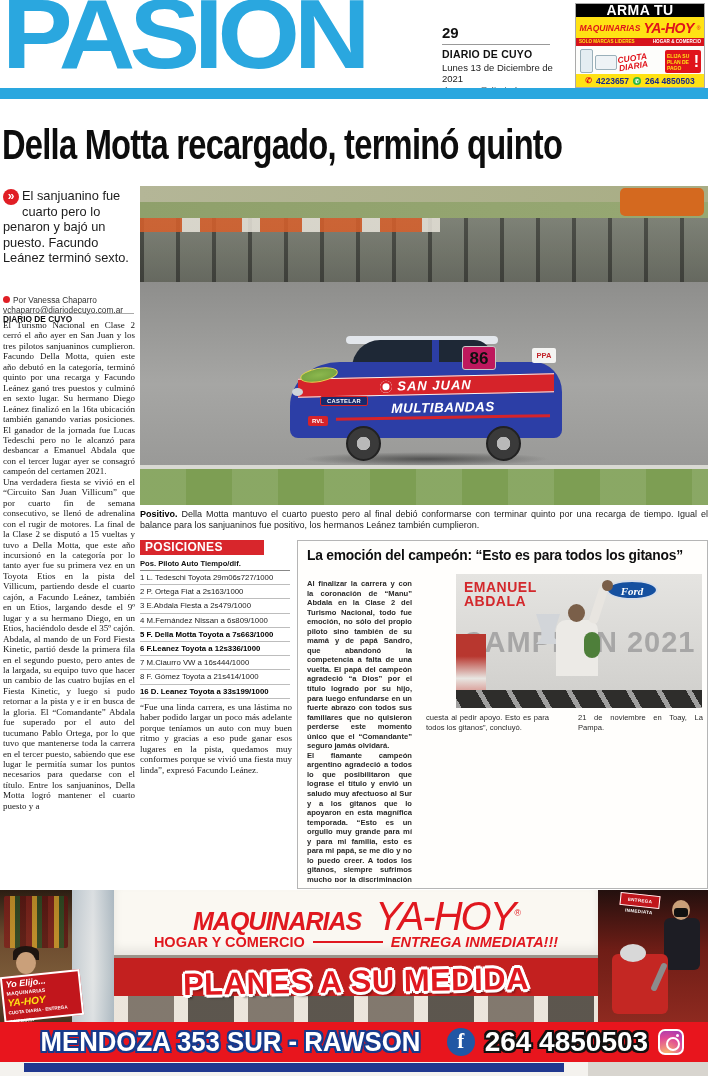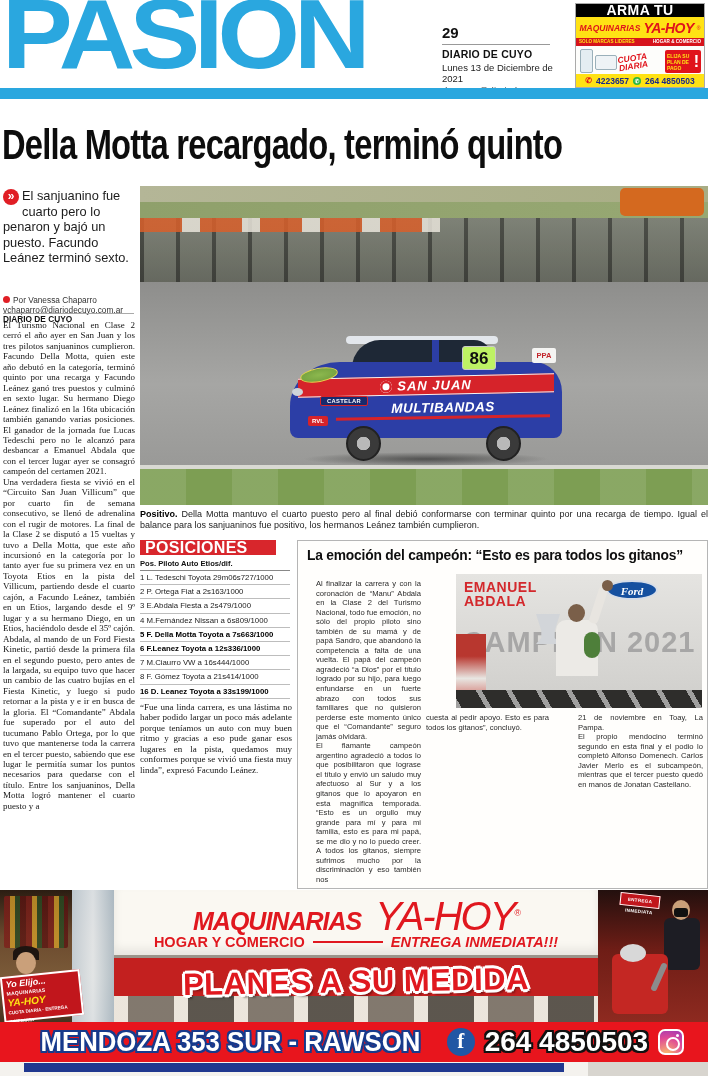--- a/index.html
+++ b/index.html
@@ -106,21 +106,21 @@
               border-radius:50px 28px 8px 8px / 44px 30px 8px 8px; }
   .car-band { position:absolute; left:8px; top:40px; width:256px; height:19px; background:#d6232a;
               border-top:1px solid #f2f2f2; border-bottom:1px solid #f2f2f2; transform:skewY(-1.2deg);
               display:flex; align-items:center; justify-content:center; gap:5px; }
   .car-sun { width:12px; height:12px; border-radius:50%; background:#fff;
              box-shadow:inset 0 0 0 2.5px #d6232a, inset 0 0 0 4px #fff; }
   .car-band-txt { color:#fff; font-weight:900; font-style:italic; font-size:13px; letter-spacing:1px; }
   .car-multi { position:absolute; left:46px; top:64px; width:214px; text-align:center; color:#fff;
                font-weight:900; font-style:italic; font-size:13.5px; letter-spacing:.5px;
                border-bottom:3px solid #d6232a; padding-bottom:1px; transform:skewY(-1deg); }
-  .car-num { position:absolute; left:172px; top:10px; width:34px; height:24px; background:#bef264;
+  .car-num { position:absolute; left:172px; top:10px; width:34px; height:24px; background:#be185d;
              border-radius:3px; color:#101010; font-size:17px; font-weight:900; text-align:center;
              line-height:24px; border:1px solid #c9c9c9; }
   .car-ppa { position:absolute; left:242px; top:12px; width:24px; height:15px; background:#f4f4f2;
              border-radius:2px; color:#c2242a; font-size:7.5px; font-weight:800; text-align:center;
              line-height:15px; }
   .car-castelar { position:absolute; left:30px; top:60px; width:48px; height:10px; background:#182a6e;
                   border:1px solid #d6232a; border-radius:2px; color:#fff; font-size:5.8px; font-weight:700;
                   text-align:center; line-height:8px; letter-spacing:.3px; }
   .car-rvl { position:absolute; left:18px; top:80px; width:20px; height:10px; background:#d6232a;
              border-radius:2px; color:#fff; font-size:6px; font-weight:800; text-align:center; line-height:10px; }
@@ -131,35 +131,35 @@
            background:radial-gradient(circle, #b9b9b9 0 30%, #3a3a3a 32% 100%); border:2px solid #222; }
   .wheel.front { left:56px; } .wheel.rear { left:196px; }
 
   
   .caption { position:absolute; left:140px; top:509px; width:568px; font-size:9px; line-height:11.4px;
              color:#222; text-align:justify; }
   .caption b { color:#000; }
 
   
   .posbox { position:absolute; left:140px; top:540px; width:150px; }
-  .pos-title { width:136px; height:15px; background:#d8262c; color:#fff; font-size:16px; font-weight:900;
+  .pos-title { width:124px; height:15px; background:#d8262c; color:#fff; font-size:12px; font-weight:900;
                line-height:15px; padding-left:5px; letter-spacing:.3px; }
   .pos-head { font-size:7.6px; font-weight:700; color:#111; margin-top:4px; padding-bottom:2px;
               border-bottom:1px solid #888; }
   .pos-row { font-size:7.8px; color:#222; height:14.2px; line-height:14.2px; border-bottom:1px solid #bdbdbd;
              white-space:nowrap; overflow:hidden; }
   .pos-row.b { font-weight:700; color:#000; }
 
   
   .sidebox { position:absolute; left:297px; top:540px; width:411px; height:349px; border:1px solid #b5b5b5;
              background:#fffefc; }
   .sb-title { position:absolute; left:9px; top:7px; width:396px; font-size:13.8px; font-weight:900; color:#0f0f0f;
               letter-spacing:-.2px; }
   .sb-col { position:absolute; font-size:7.6px; line-height:9.55px; color:#2a2a2a; text-align:justify; overflow:hidden; }
-  .sb-c1 { left:18px;  top:38px;  width:105px; height:303px; }
+  .sb-c1 { left:9px;  top:38px;  width:105px; height:303px;font-weight:bold; }
   .sb-c2 { left:128px; top:172px; width:123px; height:168px; }
   .sb-c3 { left:280px; top:172px; width:125px; height:168px; }
 
   .sb-photo { position:absolute; left:158px; top:33px; width:246px; height:134px; overflow:hidden;
               background:linear-gradient(180deg,#e5e4e1,#cfcecb); }
   .sbp-name { position:absolute; left:8px; top:6px; font-size:14px; font-weight:900; color:#d3282c;
               line-height:14px; letter-spacing:.5px; }
   .sbp-ford { position:absolute; left:150px; top:6px; width:52px; height:20px; border-radius:50%;
               background:#1550a0; border:2px solid #d6dde8; color:#fff; text-align:center;
               font-family:"Liberation Serif", serif; font-style:italic; font-weight:700; font-size:11px;
@@ -354,21 +354,21 @@
       <div class="wheel rear"></div>
     </div>
   </div>
 
   <div class="caption">
     <b>Positivo.</b><span> Della Motta mantuvo el cuarto puesto pero al final debió conformarse con terminar quinto por una recarga de tiempo. Igual el balance para los sanjuaninos fue positivo, los hermanos Leánez también cumplieron.</span>
   </div>
 
   <div class="posbox">
     <div class="pos-title">POSICIONES</div>
-    <div class="pos-head">Pos. Piloto Auto Etios/dif.</div>
+    <div class="pos-head">Pos. Piloto Auto Tiempo/dif.</div>
     <div class="pos-row">1 L. Tedeschi Toyota 29m06s727/1000</div>
     <div class="pos-row">2 P. Ortega Fiat a 2s163/1000</div>
     <div class="pos-row">3 E.Abdala Fiesta a 2s479/1000</div>
     <div class="pos-row">4 M.Fernández Nissan a 6s809/1000</div>
     <div class="pos-row b">5 F. Della Motta Toyota a 7s663/1000</div>
     <div class="pos-row b">6 F.Leanez Toyota a 12s336/1000</div>
     <div class="pos-row">7 M.Ciaurro VW a 16s444/1000</div>
     <div class="pos-row">8 F. Gómez Toyota a 21s414/1000</div>
     <div class="pos-row b">16 D. Leanez Toyota a 33s199/1000</div>
   </div>
@@ -397,21 +397,20 @@
       <div class="sbp-arm"></div>
       <div class="sbp-fist"></div>
       <div class="sbp-wreath"></div>
       <div class="sbp-bottom"></div>
     </div>
     <div class="sb-col sb-c2">
       <p>cuesta al pedir apoyo. Esto es para todos los gitanos”, concluyó.</p>
     </div>
     <div class="sb-col sb-c3">
       <p>21 de noviembre en Toay, La Pampa.</p>
-      <p>El propio mendocino terminó segundo en esta final y el podio lo completó Alfonso Domenech. Carlos Javier Merlo es el subcampeón, mientras que el tercer puesto quedó en manos de Jonatan Castellano.</p>
     </div>
   </div>
 
   <div class="ad2">
     <div class="ad2-left">
       <div class="ad2-bottles"></div>
       <div class="ad2-wrap"></div>
       <div class="ad2-hair"></div>
       <div class="ad2-head"></div>
       <div class="yo-sign">

